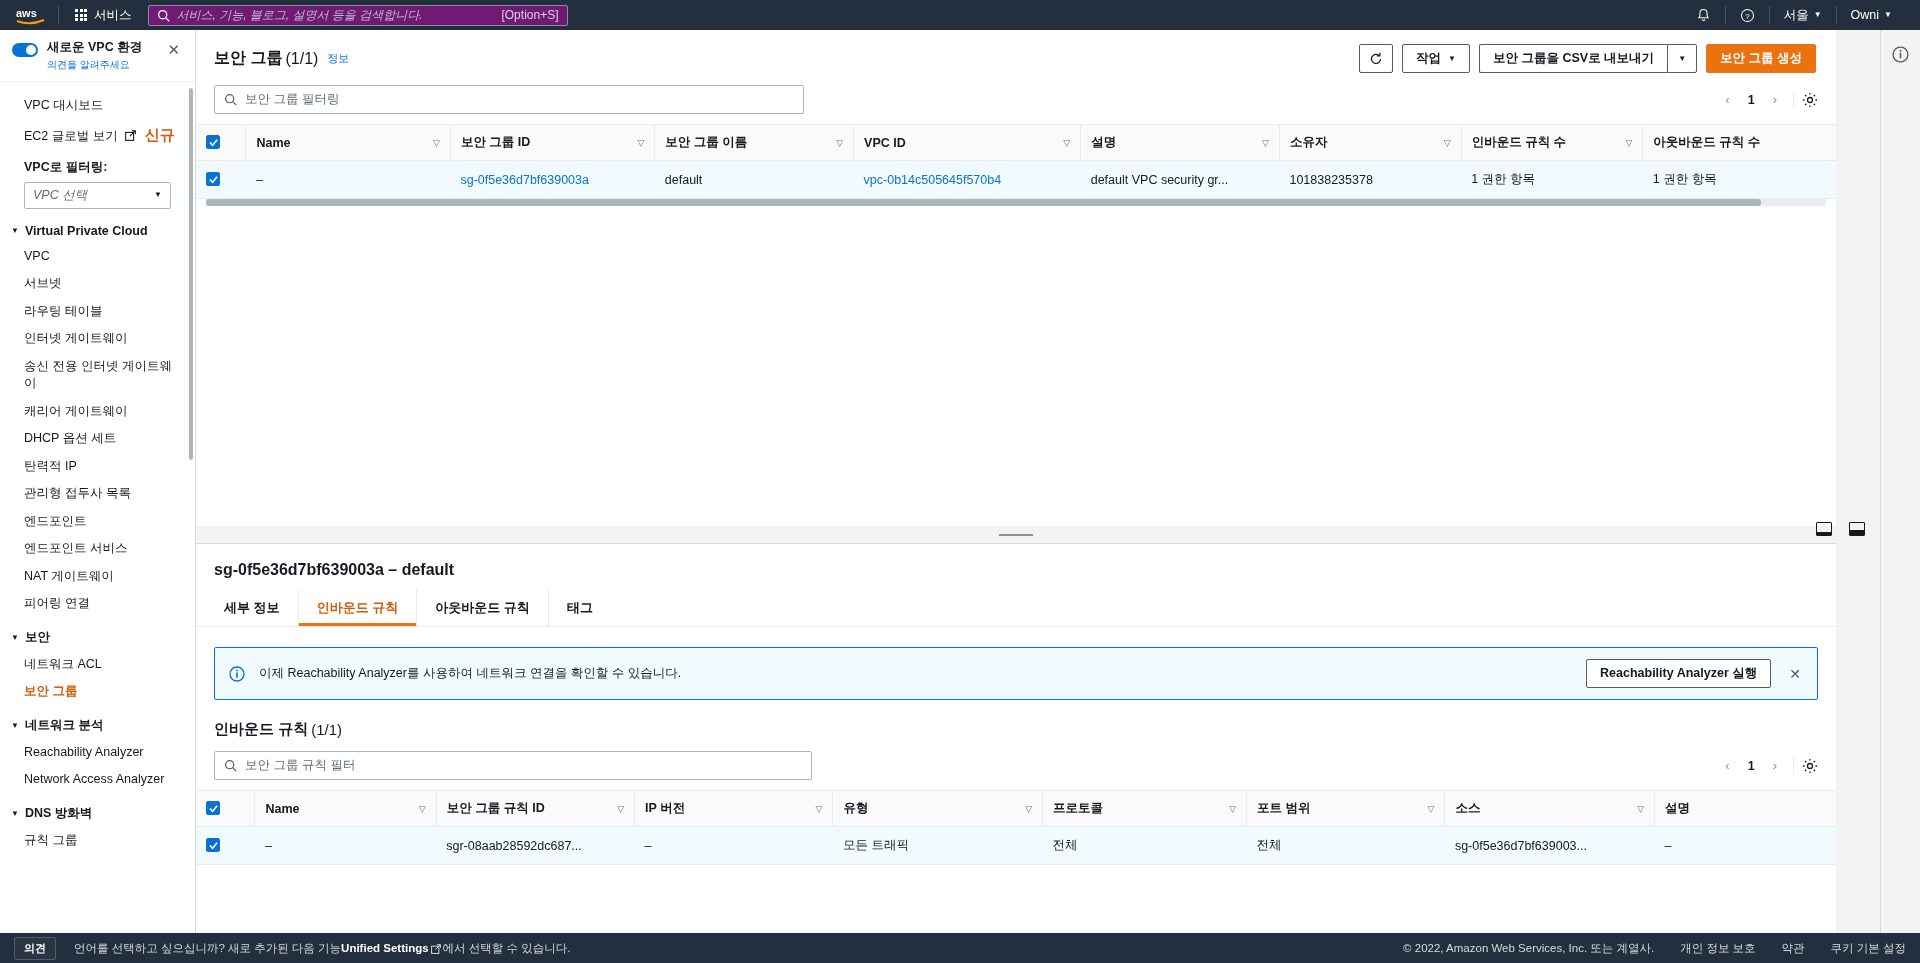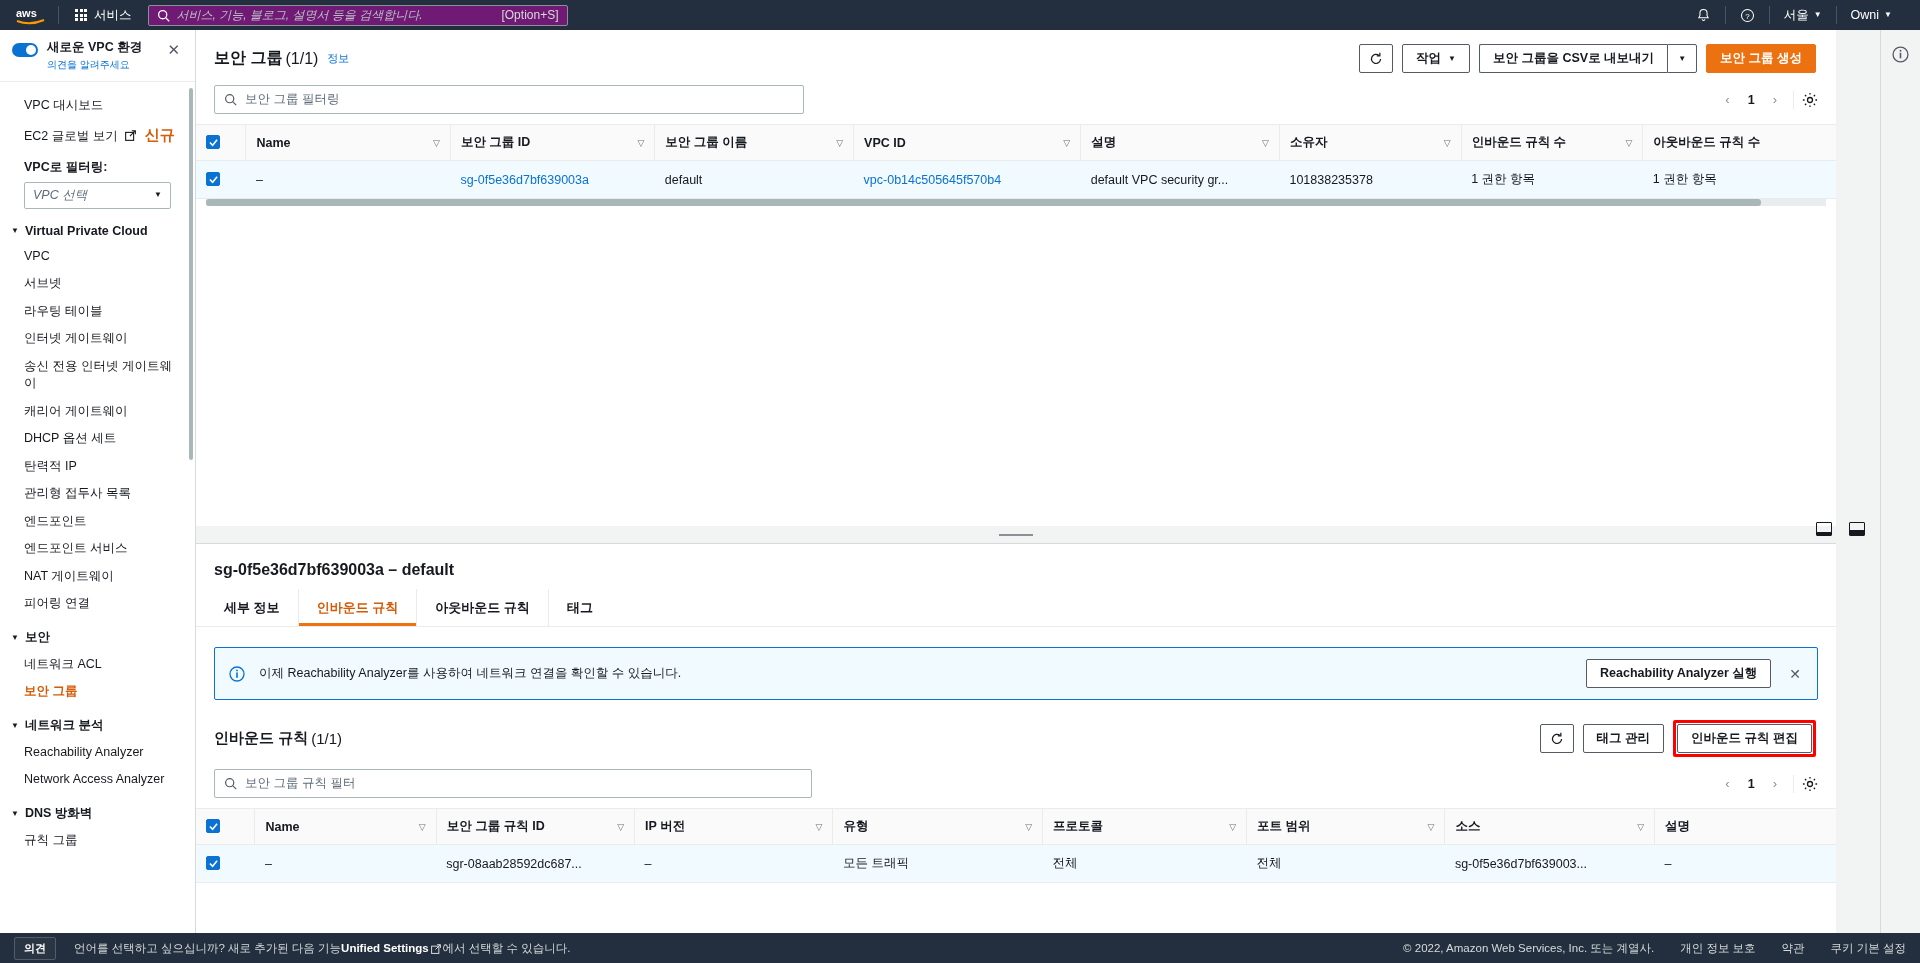--- a/index.html
+++ b/index.html
@@ -466,32 +466,20 @@
       </svg>
       <span class="msg">이제 Reachability Analyzer를 사용하여 네트워크 연결을 확인할 수 있습니다.</span>
       <button class="btn">Reachability Analyzer 실행</button>
       <span class="x">✕</span>
     </div>
 
     <div class="sub-head">
       <span class="sub-title">인바운드 규칙</span>
       <span class="card-count" style="font-size:15px">(1/1)</span>
       <span class="head-spacer"></span>
-      <span class="head-actions">
-        <button class="btn icon-only">
-          <svg width="14" height="14" viewBox="0 0 16 16">
-            <path d="M13.2 8 A5.2 5.2 0 1 1 11.4 4" stroke="#16191f" stroke-width="1.4" fill="none"></path>
-            <path d="M12.4 0.9 V4.4 H8.9" stroke="#16191f" stroke-width="1.4" fill="none"></path>
-          </svg>
-        </button>
-        <button class="btn">태그 관리</button>
-        <span class="hl-wrap">
-          <button class="btn">인바운드 규칙 편집</button>
-        </span>
-      </span>
     </div>
 
     <div class="filter-row" style="padding-top:8px">
       <div class="txtinput" style="width:598px">
         <svg width="13" height="13" viewBox="0 0 16 16">
           <circle cx="7" cy="7" r="5" stroke="#545b64" stroke-width="1.5" fill="none"></circle>
           <line x1="11" y1="11" x2="15" y2="15" stroke="#545b64" stroke-width="1.5"></line>
         </svg>
         <span class="ph">보안 그룹 규칙 필터</span>
       </div>

